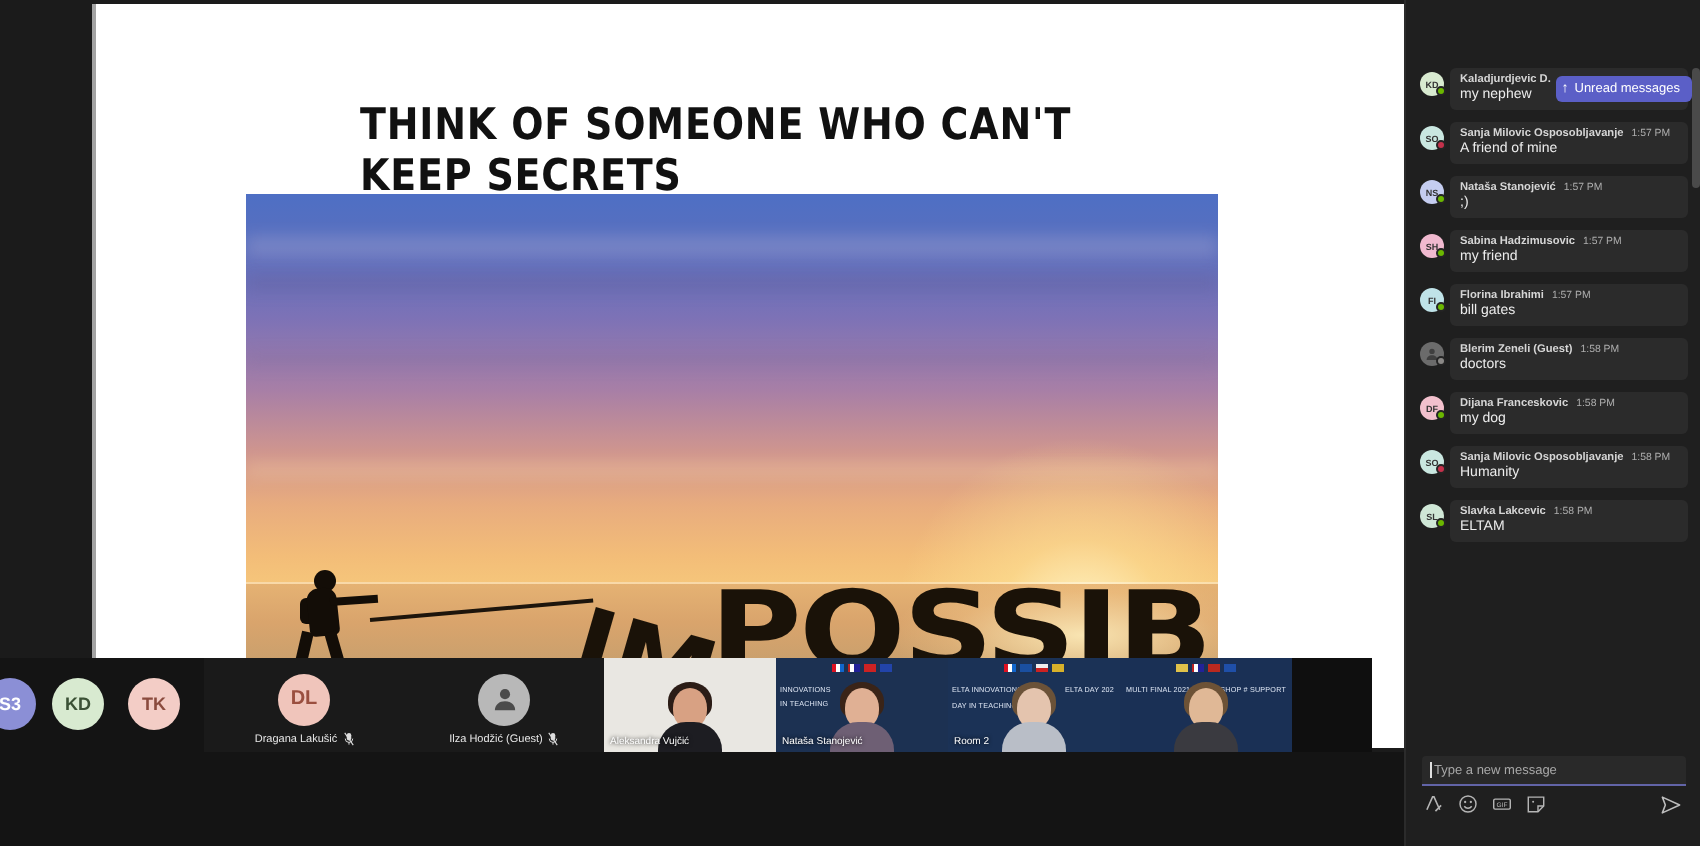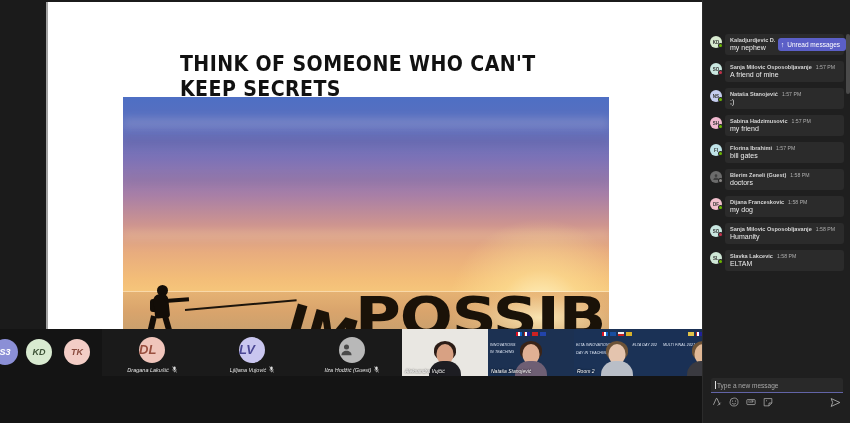--- a/index.html
+++ b/index.html
@@ -104,26 +104,26 @@
                 background:#292929; border-bottom:1px solid #6264a7; border-radius:2px 2px 0 0;
                 display:flex; align-items:center; padding:0 4px; }
   .caret { width:1px; height:8px; background:#e0e0e0; margin-right:1px; }
   .placeholder { font-size:6.5px; color:#a8a8a8; }
   #composetools { position:absolute; left:9px; top:24px; display:flex; gap:7px; align-items:center; }
   .tool { width:10px; height:10px; cursor:pointer; opacity:.85; }
   #sendbtn { position:absolute; right:10px; top:24px; width:11px; height:11px; cursor:pointer; opacity:.9; }
 
   
   #bottombar { position:absolute; left:0; bottom:0; width:686px; height:47px; background:#0f0f0f;
-               display:flex; align-items:stretch;font-style:italic; }
+               display:flex; align-items:stretch; }
   .ptile { position:relative; width:100px; height:47px; background:#1a1a1a; flex:0 0 auto;
            display:flex; align-items:center; justify-content:center; }
   .ptile.dark { background:#141414; }
   .pavatar { width:26px; height:26px; border-radius:50%; display:flex; align-items:center;
-             justify-content:flex-start; font-size:13px; font-weight:bold; margin-bottom:6px; }
+             justify-content:center; font-size:10px; font-weight:bold; margin-bottom:6px; }
   .pname { position:absolute; left:0; bottom:3px; width:100%; text-align:center;
            font-size:5.5px; color:#e6e6e6; display:flex; align-items:center;
            justify-content:center; gap:3px; white-space:nowrap; }
   .micicon { width:5px; height:7px; display:inline-block; }
 
   
   .vtile { position:relative; width:86px; height:47px; overflow:hidden; flex:0 0 auto;
            background:#16263f; }
   .vname { position:absolute; left:3px; bottom:2px; font-size:5px; color:#fff;
            text-shadow:0 0 2px #000; white-space:nowrap; z-index:5; }
@@ -207,34 +207,20 @@
           <span>Dragana Lakušić</span>
           <svg class="micicon" viewBox="0 0 8 11">
             <rect x="2.2" y="0.6" width="3.6" height="6" rx="1.8" fill="#ddd"></rect>
             <path d="M1 5.2a3 3 0 006 0" stroke="#ddd" stroke-width="0.8" fill="none"></path>
             <line x1="4" y1="8" x2="4" y2="10" stroke="#ddd" stroke-width="0.8"></line>
             <line x1="0.6" y1="0.6" x2="7.4" y2="10.4" stroke="#ddd" stroke-width="0.9"></line>
           </svg>
         </div>
       </div>
 
-      <div class="ptile">
-        <div class="pavatar" style="background:#c9c6ef;color:#4b4795">
-          <span>LV</span>
-        </div>
-        <div class="pname">
-          <span>Ljiljana Vujović</span>
-          <svg class="micicon" viewBox="0 0 8 11">
-            <rect x="2.2" y="0.6" width="3.6" height="6" rx="1.8" fill="#ddd"></rect>
-            <path d="M1 5.2a3 3 0 006 0" stroke="#ddd" stroke-width="0.8" fill="none"></path>
-            <line x1="4" y1="8" x2="4" y2="10" stroke="#ddd" stroke-width="0.8"></line>
-            <line x1="0.6" y1="0.6" x2="7.4" y2="10.4" stroke="#ddd" stroke-width="0.9"></line>
-          </svg>
-        </div>
-      </div>
 
       <div class="ptile">
         <div class="pavatar" style="background:#b8b8b8;color:#444">
           <svg width="15" height="15" viewBox="0 0 16 16">
             <circle cx="8" cy="5.4" r="2.7" fill="#4b4b4b"></circle>
             <path d="M2.6 14c0-3 2.4-4.8 5.4-4.8s5.4 1.8 5.4 4.8z" fill="#4b4b4b"></path>
           </svg>
         </div>
         <div class="pname">
           <span>Ilza Hodžić (Guest)</span>

